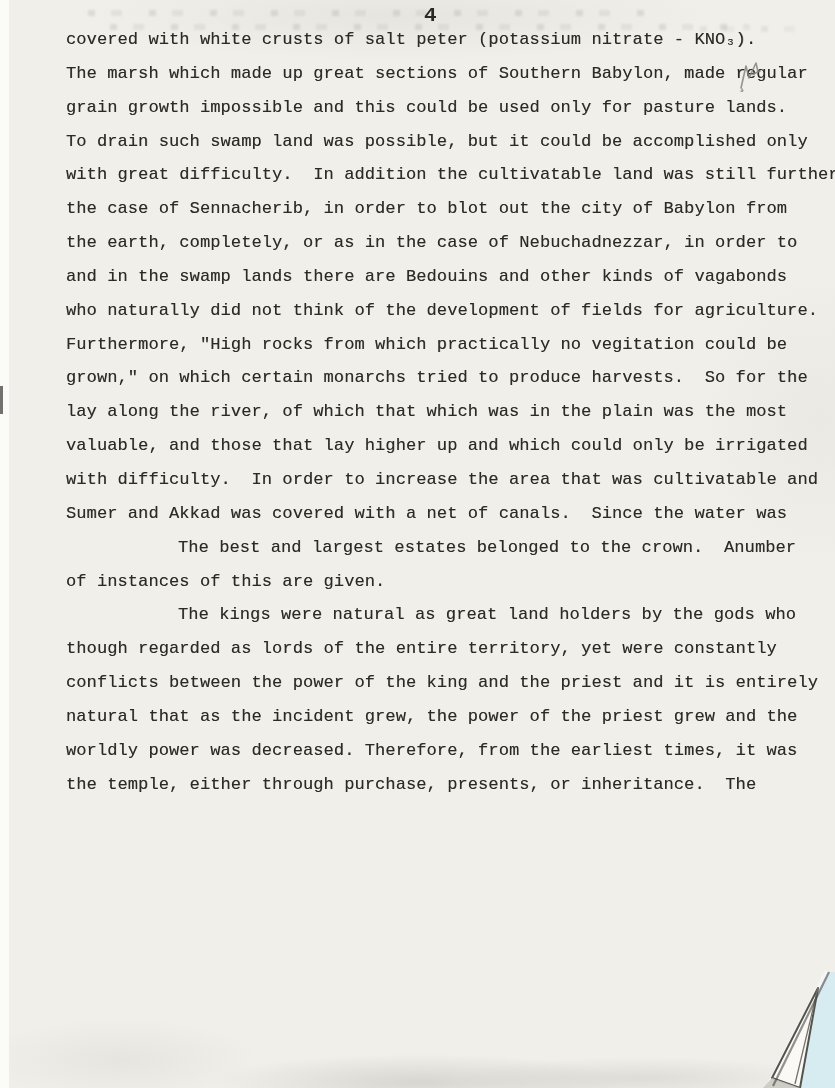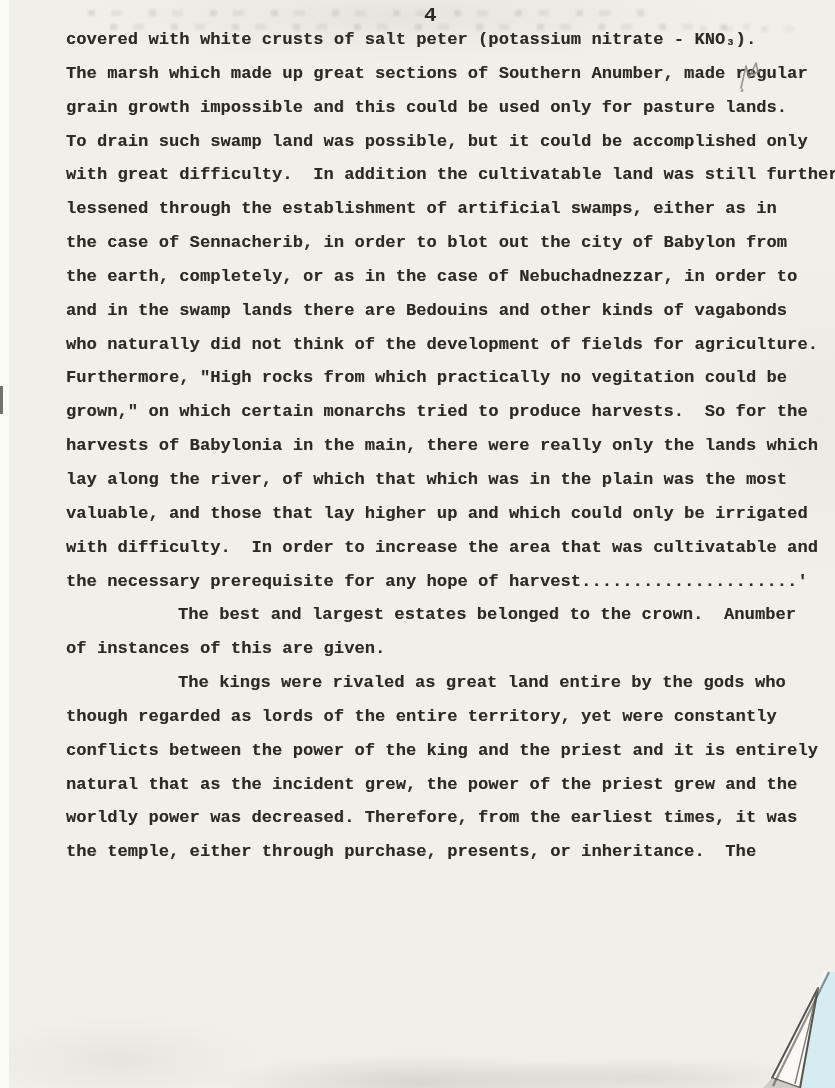--- a/index.html
+++ b/index.html
@@ -58,21 +58,21 @@
   .bleed-row.r1 { left: 88px;  top: 10px; width: 560px; }
   .bleed-row.r2 { left: 110px; top: 24px; width: 640px; }
   .bleed-row.r3 { left: 700px; top: 26px; width: 120px; opacity: 0.2; }
   .typewritten-text {
     position: absolute;
     left: 66px;
     top: 30px;
     width: 769px;
     color: #2b2a25;
     font-size: 17px;
-    font-weight: 700;
+    font-weight: 400;
     text-shadow: 0.3px 0.3px 0.5px rgba(43,42,37,0.45);
   }
   .typewritten-text .line {
     height: 33.85px;
     white-space: pre;
     letter-spacing: 0.1px;
   }
   .typewritten-text .line.indent {
     text-indent: 112px;
   }
@@ -96,39 +96,37 @@
   <div class="edge-tick"></div>
 
   <div class="bleed-row r1"></div>
   <div class="bleed-row r2"></div>
   <div class="bleed-row r3"></div>
 
   <div class="page-number">4</div>
 
   <div class="typewritten-text">
       <div class="line">covered with white crusts of salt peter (potassium nitrate - KNO₃).</div>
-      <div class="line">The marsh which made up great sections of Southern Anumber, made regular</div>
+      <div class="line">The marsh which made up great sections of Southern Babylon, made regular</div>
       <div class="line">grain growth impossible and this could be used only for pasture lands.</div>
       <div class="line">To drain such swamp land was possible, but it could be accomplished only</div>
       <div class="line">with great difficulty.  In addition the cultivatable land was still further</div>
-      <div class="line">lessened through the establishment of artificial swamps, either as in</div>
       <div class="line">the case of Sennacherib, in order to blot out the city of Babylon from</div>
       <div class="line">the earth, completely, or as in the case of Nebuchadnezzar, in order to</div>
       <div class="line">and in the swamp lands there are Bedouins and other kinds of vagabonds</div>
       <div class="line">who naturally did not think of the development of fields for agriculture.</div>
       <div class="line">Furthermore, "High rocks from which practically no vegitation could be</div>
       <div class="line">grown," on which certain monarchs tried to produce harvests.  So for the</div>
-      <div class="line">harvests of Babylonia in the main, there were really only the lands which</div>
       <div class="line">lay along the river, of which that which was in the plain was the most</div>
       <div class="line">valuable, and those that lay higher up and which could only be irrigated</div>
       <div class="line">with difficulty.  In order to increase the area that was cultivatable and</div>
-      <div class="line">the necessary prerequisite for any hope of harvest.....................'</div>
+      <div class="line">Sumer and Akkad was covered with a net of canals.  Since the water was</div>
       <div class="line indent">The best and largest estates belonged to the crown.  Anumber</div>
       <div class="line">of instances of this are given.</div>
-      <div class="line indent">The kings were rivaled as great land entire by the gods who</div>
+      <div class="line indent">The kings were natural as great land holders by the gods who</div>
       <div class="line">though regarded as lords of the entire territory, yet were constantly</div>
       <div class="line">conflicts between the power of the king and the priest and it is entirely</div>
       <div class="line">natural that as the incident grew, the power of the priest grew and the</div>
       <div class="line">worldly power was decreased. Therefore, from the earliest times, it was</div>
       <div class="line">the temple, either through purchase, presents, or inheritance.  The</div>
     </div>
 
   <svg class="pencil-mark" viewBox="0 0 32 34">
     <path d="M5 30 L10 8 L13 20 L20 5 L22 14 L17 16 L24 13" fill="none" stroke="#85837c" stroke-width="1.6" stroke-linecap="round" stroke-linejoin="round" opacity="0.85"></path>
     <path d="M6 31 Q8 34 5 33" fill="none" stroke="#85837c" stroke-width="1.4" stroke-linecap="round" opacity="0.8"></path>

